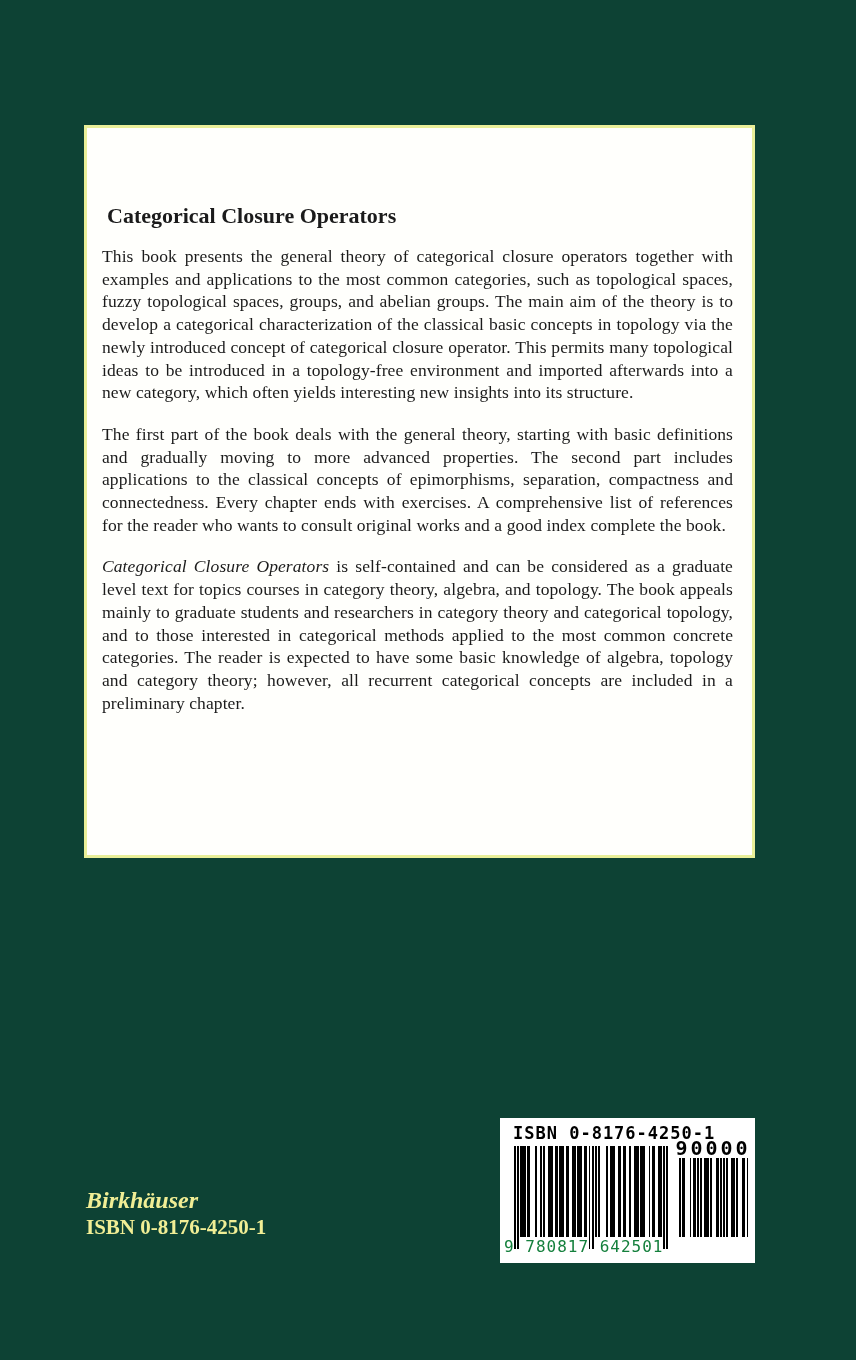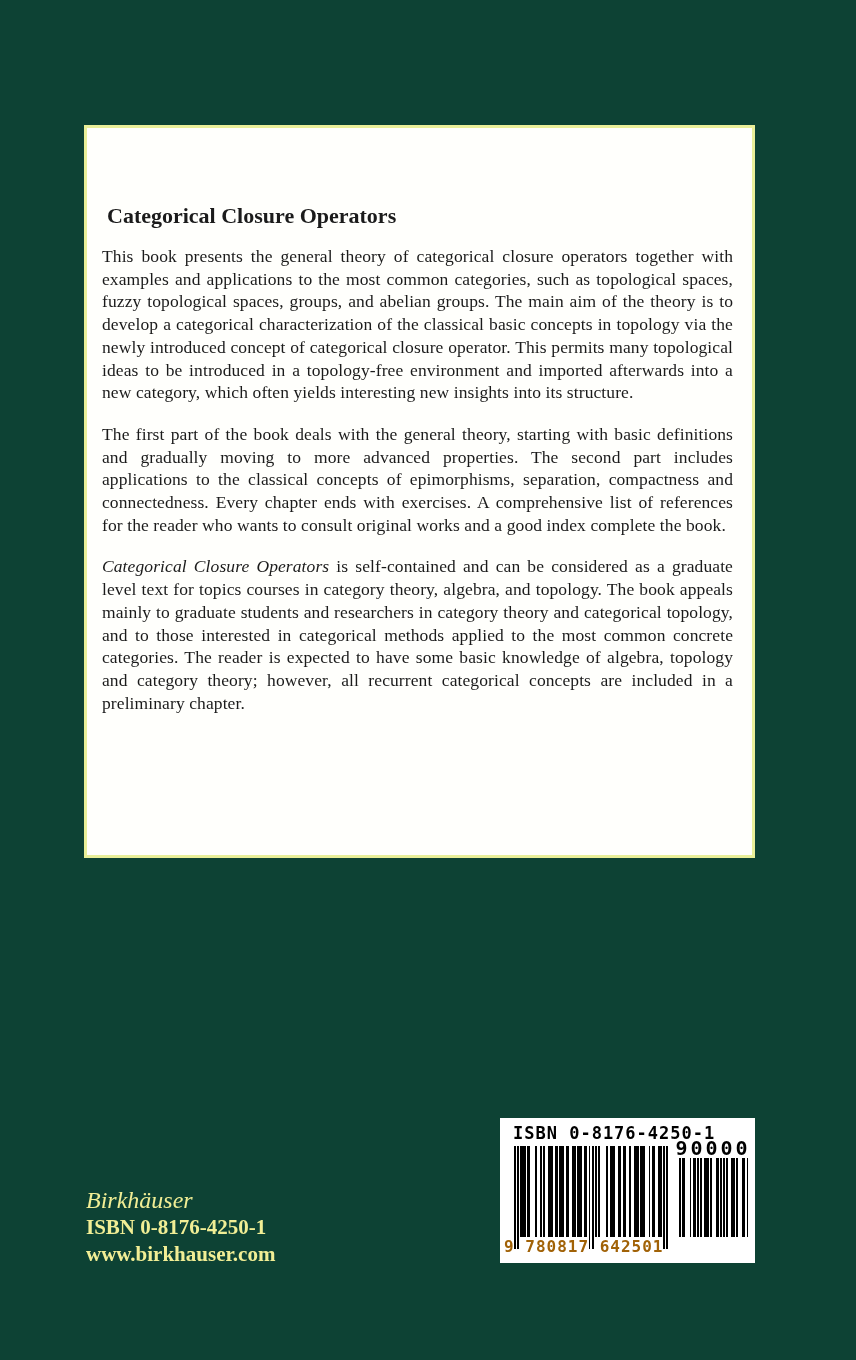--- a/index.html
+++ b/index.html
@@ -42,21 +42,21 @@
     text-align:justify;
     letter-spacing:0.1px;
   }
   .lead-italic{font-style:italic;}
   .publisher{
     position:absolute;left:86px;top:1186px;
     color:var(--pub-text);
   }
   .pub-name{
     font-size:24px;line-height:28px;
-    font-weight:normal;font-style:italic;
+    font-weight:bold;font-style:italic;
   }
   .pub-isbn{
     font-size:21px;line-height:27px;font-weight:bold;
   }
   .pub-web{
     font-size:21px;line-height:27px;font-weight:bold;
   }
   .barcode-panel{
     position:absolute;left:500px;top:1118px;
     width:255px;height:145px;
@@ -77,22 +77,22 @@
     width:70px;height:79px;
   }
   .bar{
     position:absolute;top:0;height:100%;
     background:#000;
   }
   .bar.guard{height:113%;}
   .bc-digits{
     position:absolute;left:4px;top:119px;
     font-family:"DejaVu Sans Mono",monospace;
-    font-weight:bold;font-size:16px;letter-spacing:1px;
-    color:#a16207;white-space:nowrap;
+    font-weight:normal;font-size:16px;letter-spacing:1px;
+    color:#15803d;white-space:nowrap;
   }
   .bc-addon-label{
     position:absolute;left:174px;top:18px;width:78px;
     text-align:center;
     font-family:"DejaVu Sans Mono",monospace;
     font-weight:bold;font-size:20px;letter-spacing:3px;
     color:#000;white-space:nowrap;
   }
 </style>
 </head>
@@ -101,21 +101,20 @@
 <div class="panel">
   <div class="title">Categorical Closure Operators</div>
   <p><span class="lead-italic"></span><span>This book presents the general theory of categorical closure operators together with examples and applications to the most common categories, such as topological spaces, fuzzy topological spaces, groups, and abelian groups. The main aim of the theory is to develop a categorical characterization of the classical basic concepts in topology via the newly introduced concept of categorical closure operator. This permits many topological ideas to be introduced in a topology-free environment and imported afterwards into a new category, which often yields interesting new insights into its structure.</span></p>
   <p><span class="lead-italic"></span><span>The first part of the book deals with the general theory, starting with basic definitions and gradually moving to more advanced properties. The second part includes applications to the classical concepts of epimorphisms, separation, compactness and connectedness. Every chapter ends with exercises. A comprehensive list of references for the reader who wants to consult original works and a good index complete the book.</span></p>
   <p><span class="lead-italic">Categorical Closure Operators</span><span> is self-contained and can be considered as a graduate level text for topics courses in category theory, algebra, and topology. The book appeals mainly to graduate students and researchers in category theory and categorical topology, and to those interested in categorical methods applied to the most common concrete categories. The reader is expected to have some basic knowledge of algebra, topology and category theory; however, all recurrent categorical concepts are included in a preliminary chapter.</span></p>
 </div>
 
 <div class="publisher">
   <div class="pub-name">Birkhäuser</div>
   <div class="pub-isbn">ISBN 0-8176-4250-1</div>
-  <div class="pub-web">www.birkhauser.com</div>
 </div>
 
 <div class="barcode-panel">
   <div class="bc-header">ISBN 0-8176-4250-1</div>
   <div class="bc-main" id="bc-main">
       <div class="bar guard" style="left: 0%; width: 1.17895%;"></div>
       <div class="bar guard" style="left: 2.10526%; width: 1.17895%;"></div>
       <div class="bar" style="left: 4.21053%; width: 1.17895%;"></div>
       <div class="bar" style="left: 5.26316%; width: 1.17895%;"></div>
       <div class="bar" style="left: 6.31579%; width: 1.17895%;"></div>

